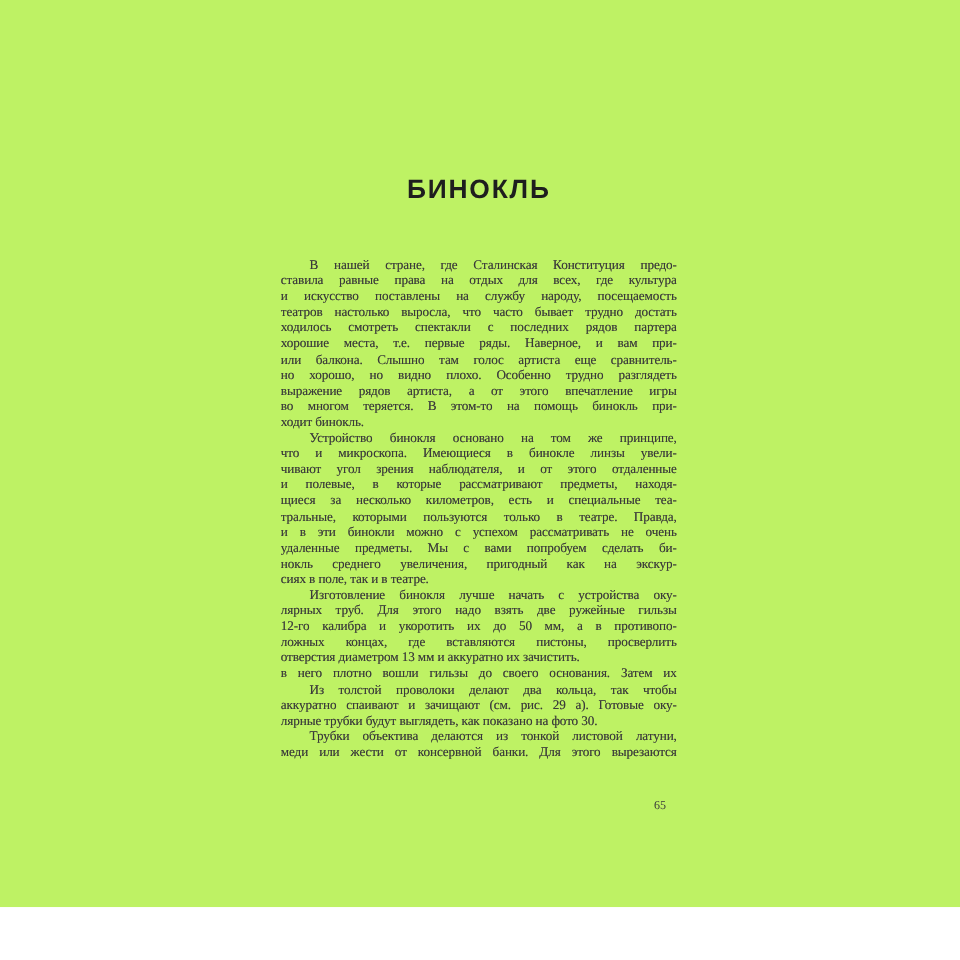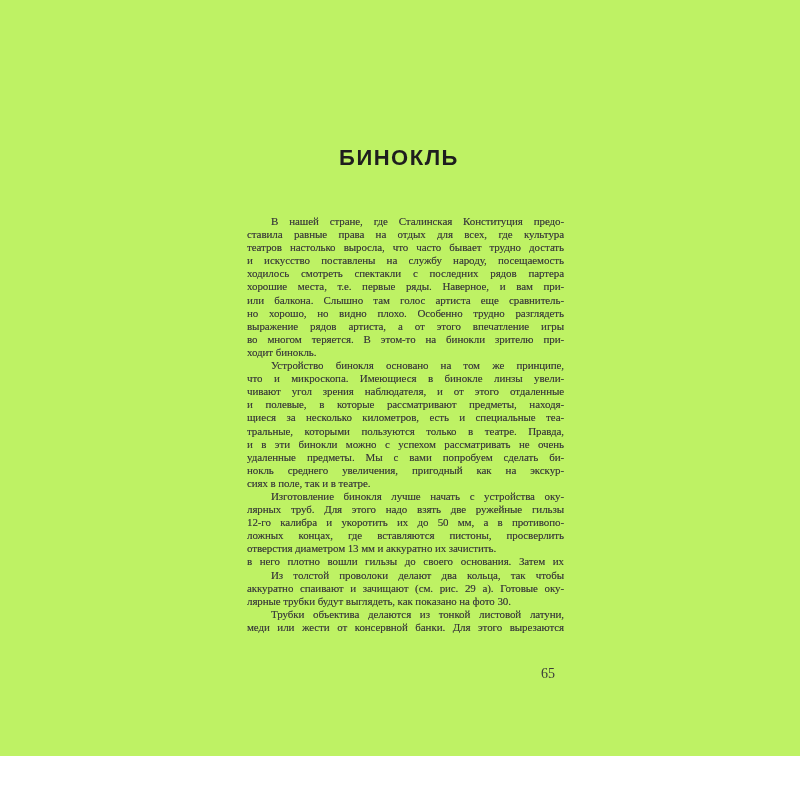--- a/index.html
+++ b/index.html
@@ -38,51 +38,50 @@
     letter-spacing: -0.1px;
     color: #3a3a3a;
     text-shadow: 0 0 0.4px rgba(58,58,58,0.55);
   }
   .paragraph { margin: 0; }
   .line {
     text-align: justify;
     text-align-last: justify;
     height: 13.1px;
     overflow: hidden;
-    margin-left: 13px;
   }
   .line.first { text-indent: 24px; }
   .line.last { text-align-last: left; }
   .pagenum {
     position: absolute;
     top: 666px;
     left: 234px;
     width: 321px;
     text-align: right;
-    font-size: 14px;
+    font-size: 10px;
     color: #3a3a3a;
   }
 </style>
 </head>
 <body>
 
 <div class="page">
   <h1 class="title">БИНОКЛЬ</h1>
   <div class="body">
       <div class="paragraph">
         <div class="line first">В нашей стране, где Сталинская Конституция предо-</div>
         <div class="line">ставила равные права на отдых для всех, где культура</div>
+        <div class="line">и искусство поставлены на службу народу, посещаемость</div>
         <div class="line">театров настолько выросла, что часто бывает трудно достать</div>
-        <div class="line">и искусство поставлены на службу народу, посещаемость</div>
         <div class="line">ходилось смотреть спектакли с последних рядов партера</div>
         <div class="line">хорошие места, т.е. первые ряды. Наверное, и вам при-</div>
         <div class="line">или балкона. Слышно там голос артиста еще сравнитель-</div>
         <div class="line">но хорошо, но видно плохо. Особенно трудно разглядеть</div>
         <div class="line">выражение рядов артиста, а от этого впечатление игры</div>
-        <div class="line">во многом теряется. В этом-то на бинокли зрителю при-</div>
+        <div class="line">во многом теряется. В этом-то на помощь бинокль при-</div>
         <div class="line last">ходит бинокль.</div>
       </div>
       <div class="paragraph">
         <div class="line first">Устройство бинокля основано на том же принципе,</div>
         <div class="line">что и микроскопа. Имеющиеся в бинокле линзы увели-</div>
         <div class="line">чивают угол зрения наблюдателя, и от этого отдаленные</div>
         <div class="line">и полевые, в которые рассматривают предметы, находя-</div>
         <div class="line">щиеся за несколько километров, есть и специальные теа-</div>
         <div class="line">тральные, которыми пользуются только в театре. Правда,</div>
         <div class="line">и в эти бинокли можно с успехом рассматривать не очень</div>

